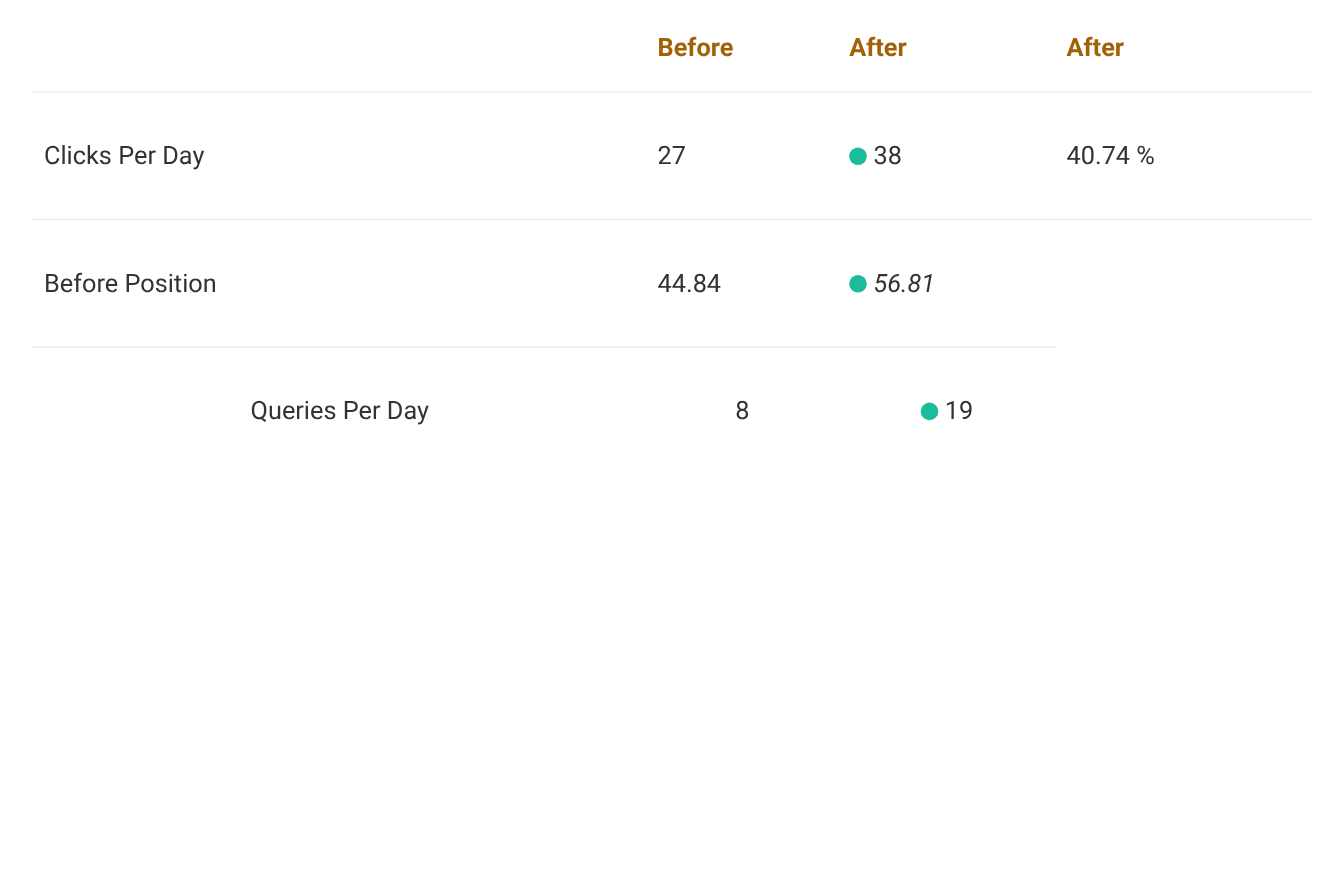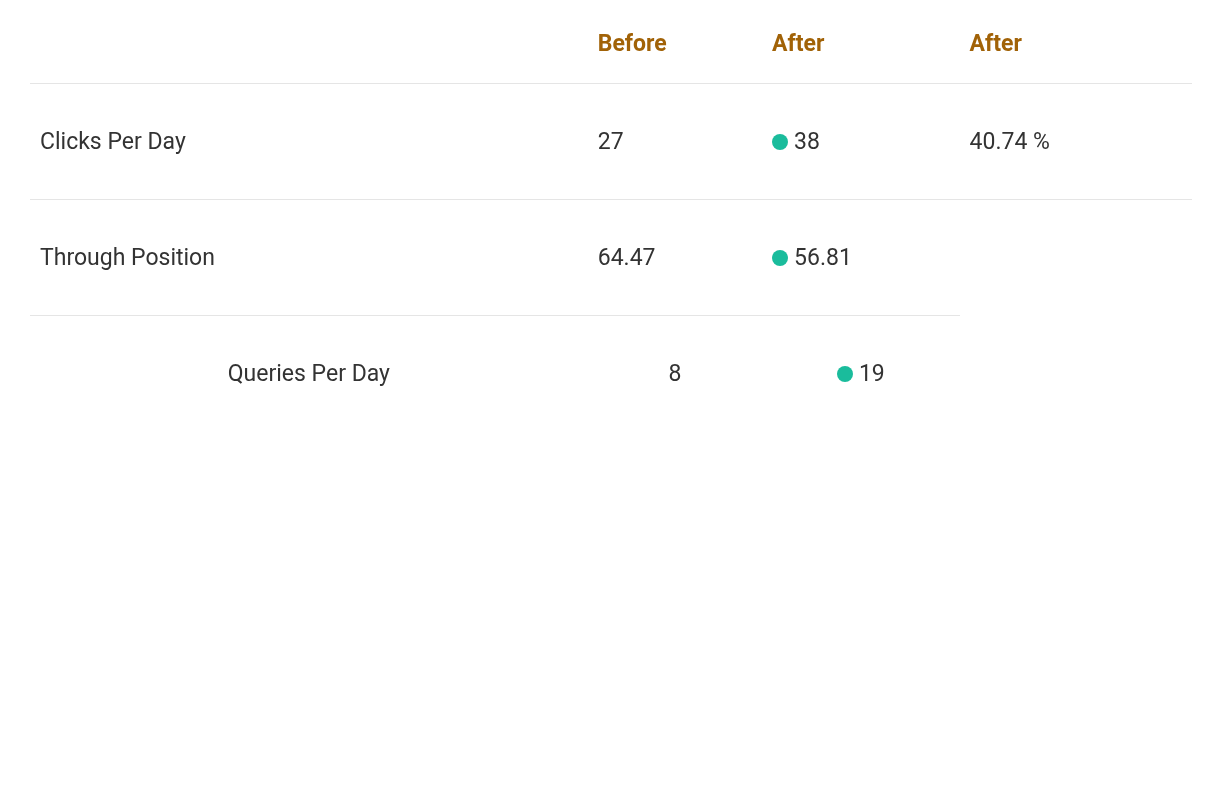--- a/index.html
+++ b/index.html
@@ -93,23 +93,23 @@
     </tr>
   </thead>
   <tbody id="table-body">
   <tr>
         <td class="metric-label"><span>Clicks Per Day</span></td>
         <td>27</td>
         <td><span class="dot" style="background: rgb(26, 188, 156);"></span><span>38</span></td>
         <td>40.74 %</td>
       </tr>
       <tr>
-        <td class="metric-label" style="border-bottom: 1px solid rgb(229, 229, 229);"><span>Through Position</span></td>
-        <td style="border-bottom: 1px solid rgb(229, 229, 229);">64.47</td>
-        <td style="border-bottom: 1px solid rgb(229, 229, 229);"><span class="dot" style="background: rgb(26, 188, 156);"></span><span>56.81</span></td>
+        <td class="metric-label" style="border-bottom: 1px solid rgb(229, 229, 229);"><span>Before Position</span></td>
+        <td style="border-bottom: 1px solid rgb(229, 229, 229);">44.84</td>
+        <td style="border-bottom: 1px solid rgb(229, 229, 229); font-style: italic;"><span class="dot" style="background: rgb(26, 188, 156);"></span><span>56.81</span></td>
         <td style="border-bottom: none;"></td>
       </tr>
       <tr>
         <td class="metric-label"><span>Queries Per Day</span></td>
         <td>8</td>
         <td><span class="dot" style="background: rgb(26, 188, 156);"></span><span>19</span></td>
         <td></td>
       </tr>
     </tbody>
 </table>

